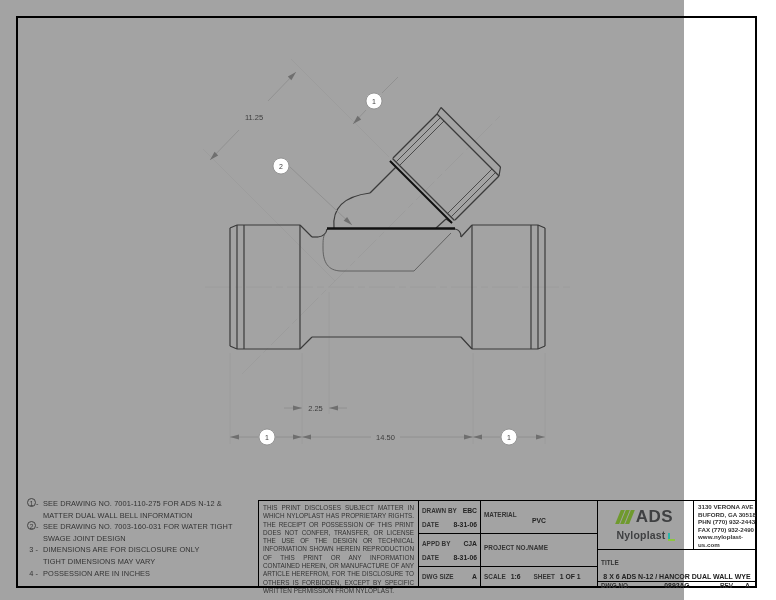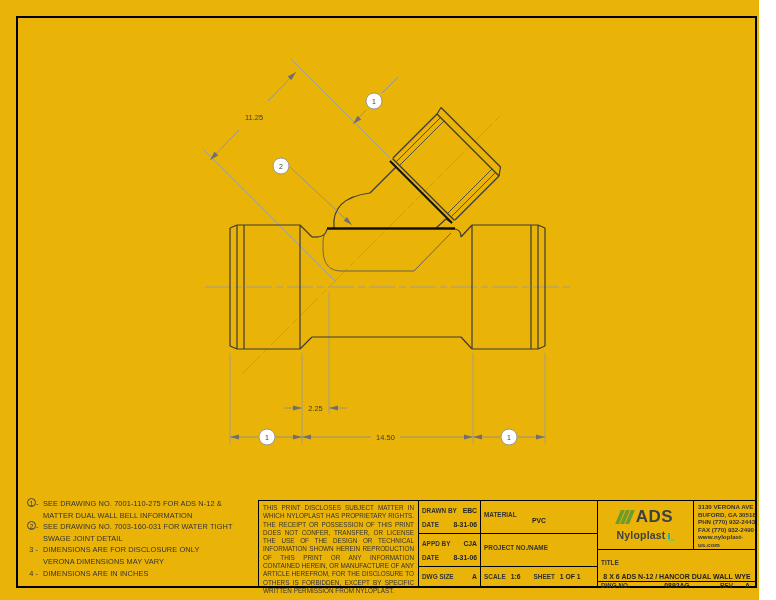--- a/index.html
+++ b/index.html
@@ -1,17 +1,17 @@
 <!DOCTYPE html>
 <html><head>
 <meta charset="utf-8">
 <style>
   * { margin:0; padding:0; box-sizing:border-box; }
   html,body { width:776px; height:600px; background:#fff; font-family:"Liberation Sans", sans-serif; overflow:hidden; }
-  #sheet { position:relative; width:759px; height:600px; background:#eab308; }
+  #sheet { position:relative; width:684px; height:600px; background:#a3a3a3; }
   #border { position:absolute; left:16px; top:16px; width:741px; height:572px; border:2px solid #000; }
   #dwg { position:absolute; left:0; top:0; width:776px; height:600px; }
 
   
   #notes { position:absolute; left:27px; top:498px; width:232px; font-size:7.4px; line-height:11.6px; color:#333; letter-spacing:0.1px; }
   .note-row { display:flex; }
   .note-num { width:16px; flex:0 0 16px; text-align:left; }
   .circ { display:inline-block; width:9px; height:9px; border:1px solid #444; border-radius:50%; text-align:center; line-height:9px; font-size:6.4px; }
   .note-body {flex:1;}
   .note-l2 { padding-left:16px; }
@@ -192,29 +192,29 @@
   <div id="notes">
     <div class="note-row">
       <span class="note-num"><span class="circ">1</span>-</span>
       <span class="note-body">SEE DRAWING NO. 7001-110-275 FOR ADS N-12 &amp;</span>
     </div>
     <div class="note-l2">MATTER DUAL WALL BELL INFORMATION</div>
     <div class="note-row">
       <span class="note-num"><span class="circ">2</span>-</span>
       <span class="note-body">SEE DRAWING NO. 7003-160-031 FOR WATER TIGHT</span>
     </div>
-    <div class="note-l2">SWAGE JOINT DETAIL</div>
+    <div class="note-l2">SWAGE JOINT DESIGN</div>
     <div class="note-row">
       <span class="note-num">&nbsp;<span>3</span> -</span>
       <span class="note-body">DIMENSIONS ARE FOR DISCLOSURE ONLY</span>
     </div>
-    <div class="note-l2">VERONA DIMENSIONS MAY VARY</div>
+    <div class="note-l2">TIGHT DIMENSIONS MAY VARY</div>
     <div class="note-row">
       <span class="note-num">&nbsp;<span>4</span> -</span>
-      <span class="note-body">DIMENSIONS ARE IN INCHES</span>
+      <span class="note-body">POSSESSION ARE IN INCHES</span>
     </div>
   </div>
 
   <div id="tblock">
 
     <div id="disclaimer">THIS PRINT DISCLOSES SUBJECT MATTER IN WHICH NYLOPLAST HAS PROPRIETARY RIGHTS.  THE RECEIPT OR POSSESSION OF THIS PRINT DOES NOT CONFER, TRANSFER, OR LICENSE THE USE OF THE DESIGN OR TECHNICAL INFORMATION SHOWN HEREIN REPRODUCTION OF THIS PRINT OR ANY INFORMATION CONTAINED HEREIN, OR MANUFACTURE OF ANY ARTICLE HEREFROM, FOR THE DISCLOSURE TO OTHERS IS FORBIDDEN, EXCEPT BY SPECIFIC WRITTEN PERMISSION FROM NYLOPLAST.</div>
 
     <div id="col-by">
       <div class="brow">
         <div class="kv">

